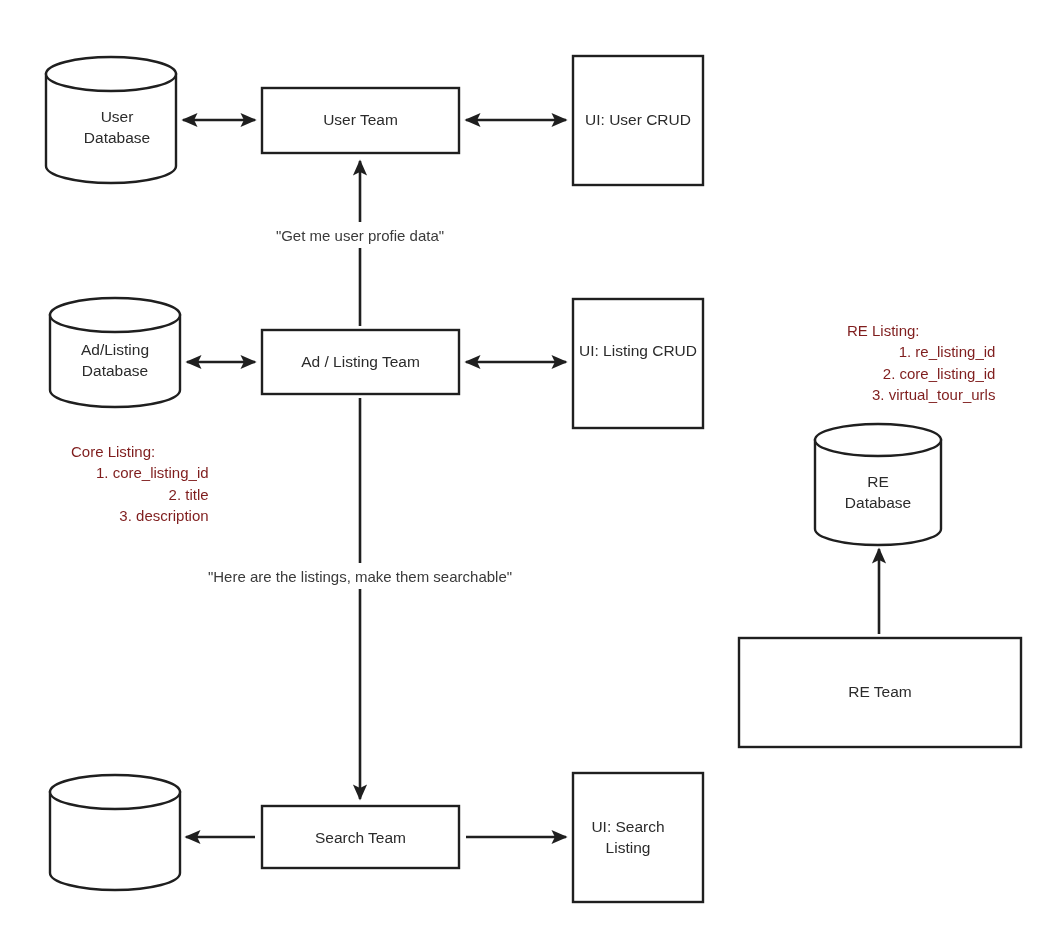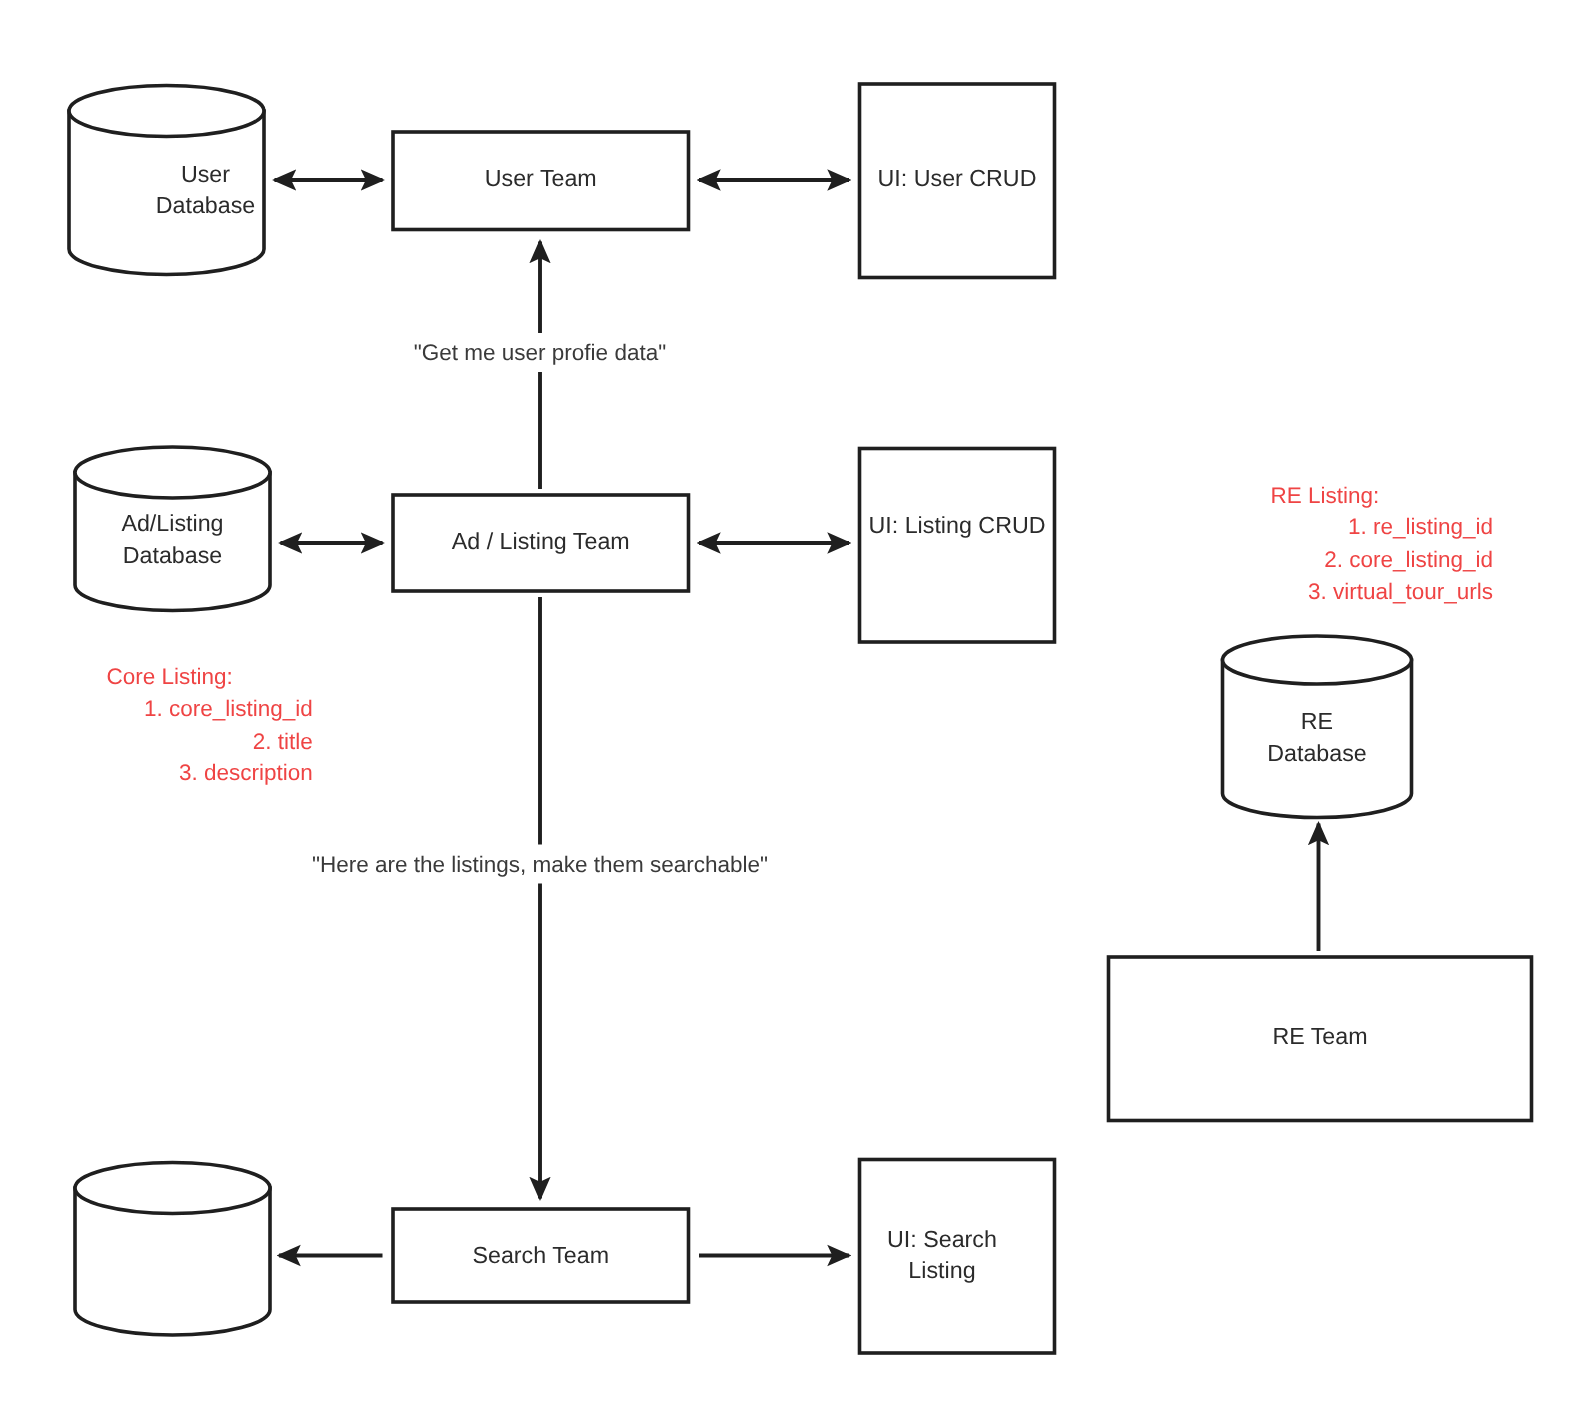--- a/index.html
+++ b/index.html
@@ -41,21 +41,21 @@
   .edge-label {
     position: absolute;
     color: #3a3a3a;
     font-size: 15px;
     line-height: 1.35;
     text-align: center;
     white-space: nowrap;
   }
   .note-block {
     position: absolute;
-    color: #ef4444;
+    color: #7f1d1d;
     font-size: 15px;
     line-height: 1.42;
   }
   .note-title { display: block; }
   .note-list {
     margin: 0;
     padding: 0;
     list-style: none;
     text-align: right;
   }
@@ -124,21 +124,21 @@
       <line x1="360" y1="589" x2="360" y2="799" marker-end="url(#arrow-end)"></line>
 
       <line x1="255" y1="837" x2="186" y2="837" marker-end="url(#arrow-end)"></line>
 
       <line x1="466" y1="837" x2="566" y2="837" marker-end="url(#arrow-end)"></line>
 
       <line x1="879" y1="634" x2="879" y2="549" marker-end="url(#arrow-end)"></line>
     </g>
   </svg>
 
-  <div class="node-label" style="left:46px;  top:74px;  width:142px; height:108px;margin-left:20px;">User
+  <div class="node-label" style="left:46px;  top:74px;  width:142px; height:108px;">User
 Database</div>
 
   <div class="node-label" style="left:262px; top:88px;  width:197px; height:65px;">User Team</div>
 
   <div class="node-label" style="left:573px; top:56px;  width:130px; height:129px;border-radius:26px;">UI: User CRUD</div>
 
   <div class="node-label" style="left:50px;  top:315px; width:130px; height:92px;">Ad/Listing
 Database</div>
 
   <div class="node-label" style="left:262px; top:330px; width:197px; height:64px;">Ad / Listing Team</div>

